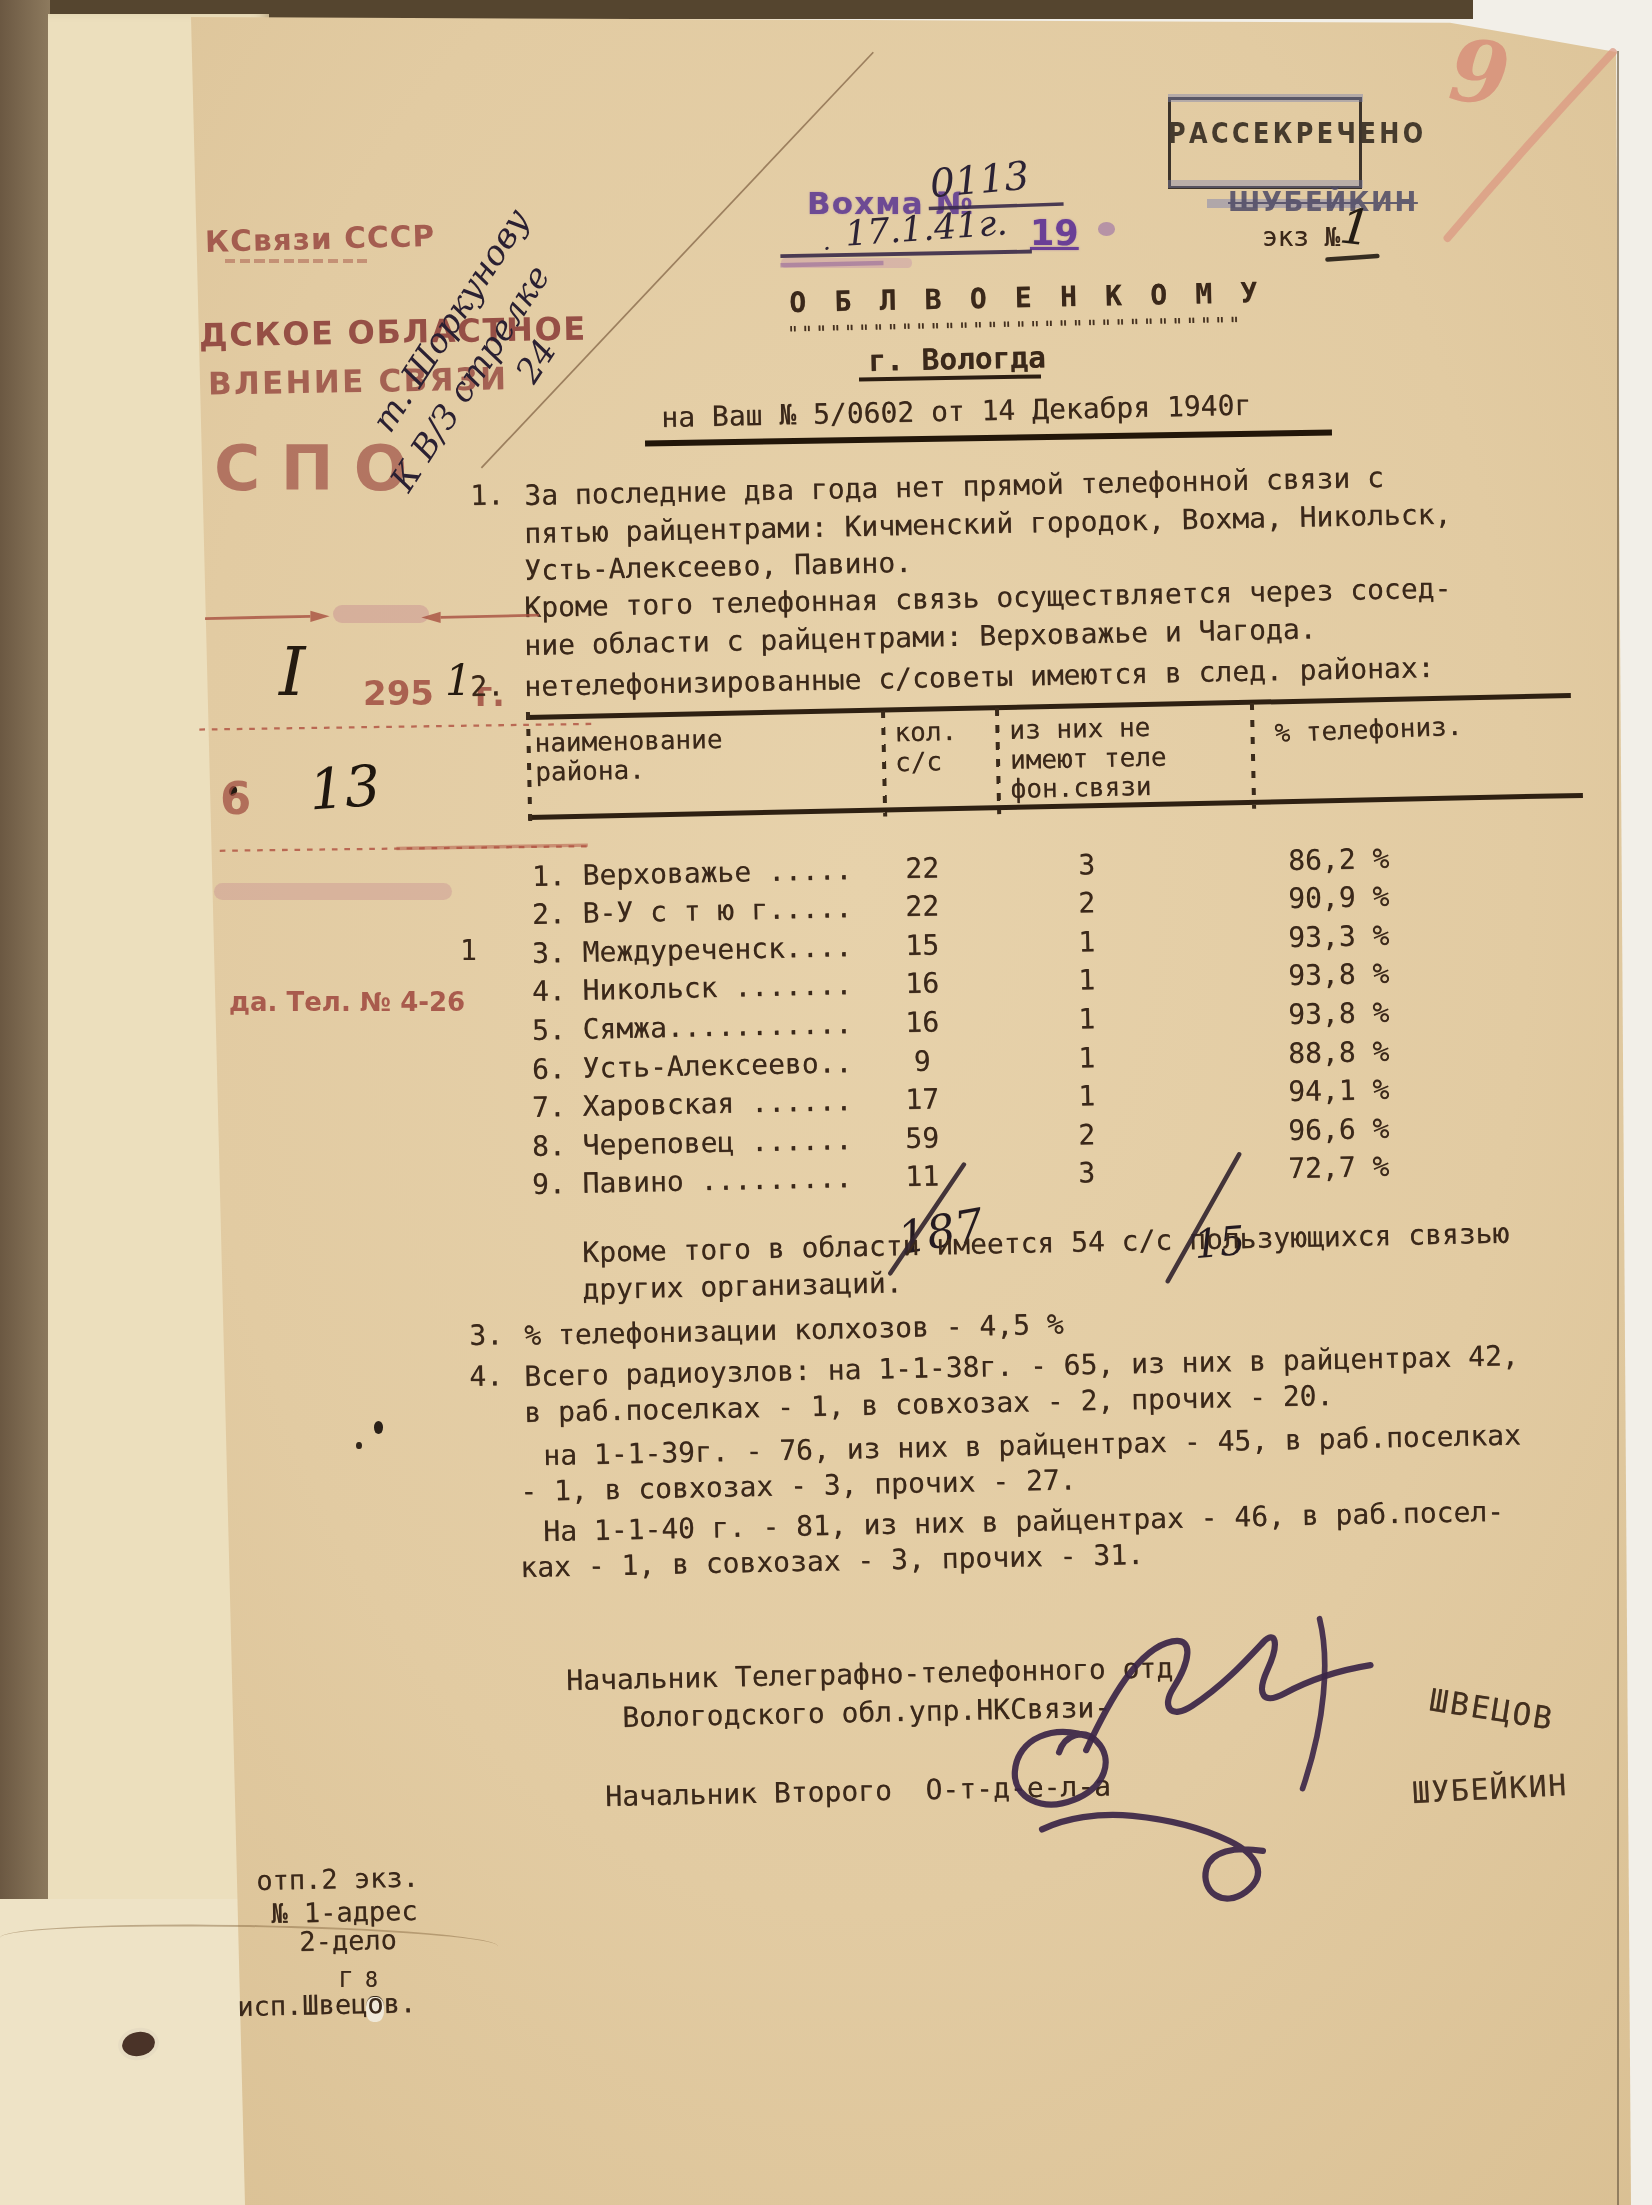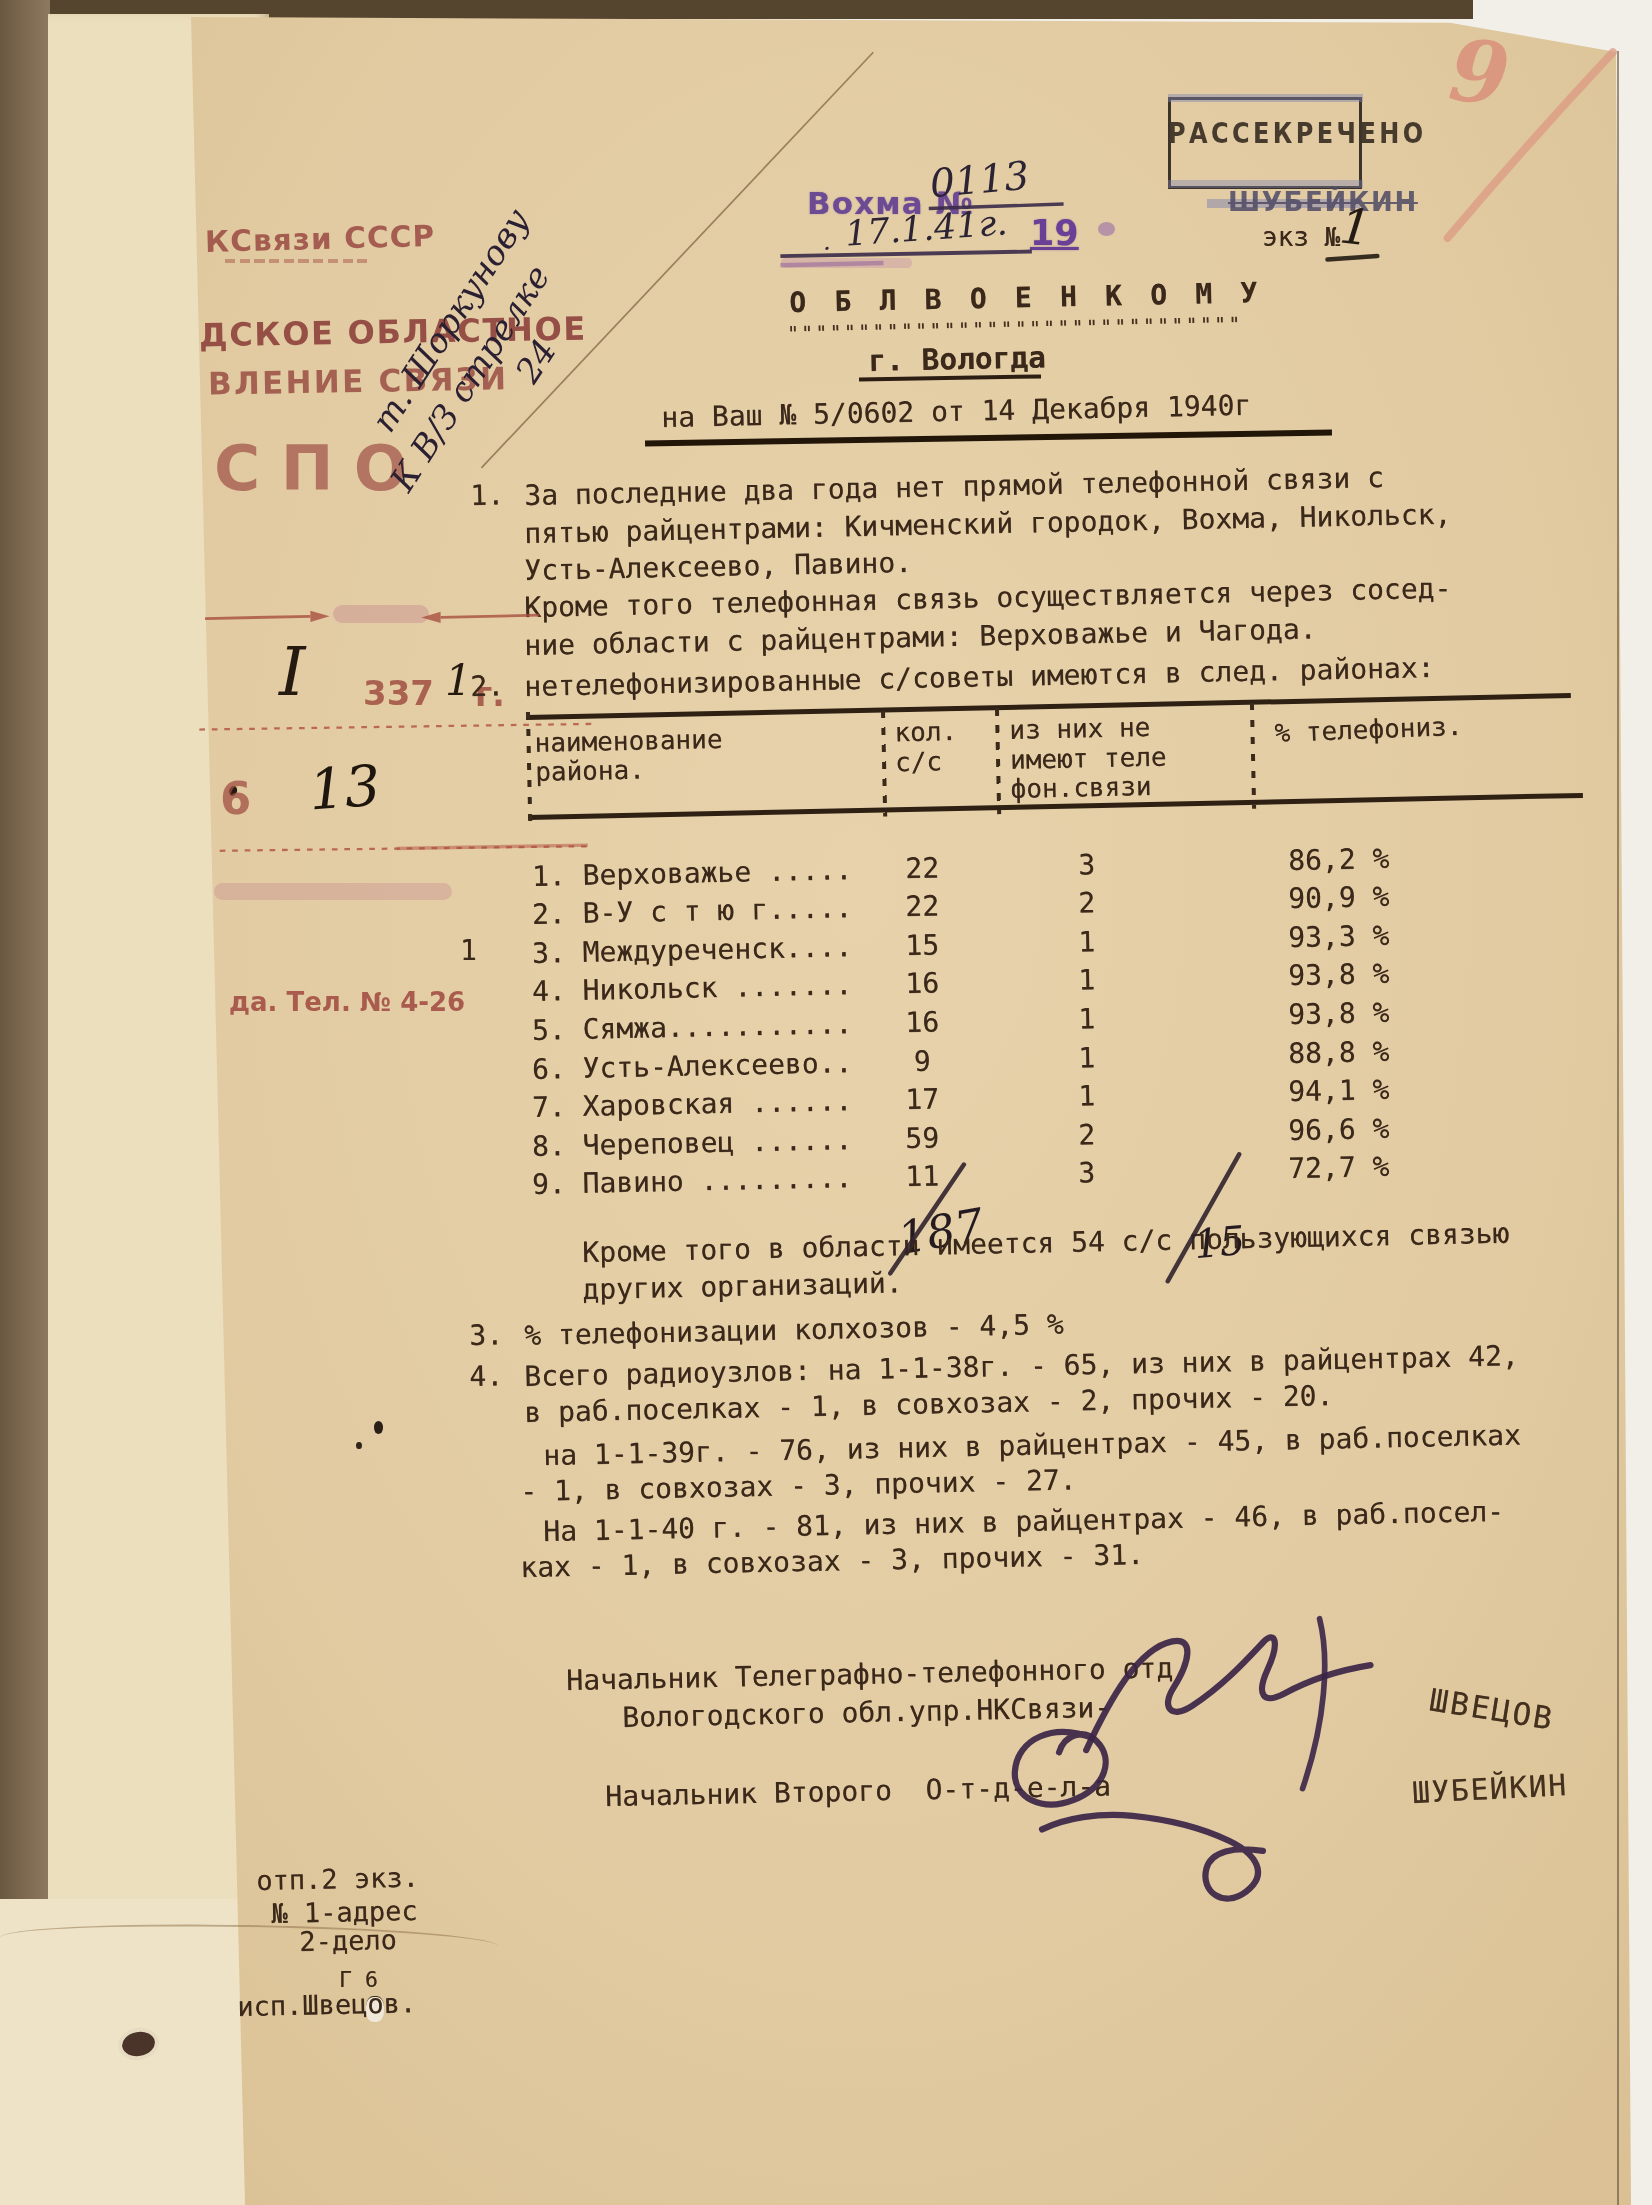--- a/index.html
+++ b/index.html
@@ -50,21 +50,21 @@
   <div class="hole" style="left:122px;top:2032px;width:33px;height:24px;background:#4a3328;box-shadow:0 0 0 4px #e7dcc2;transform:rotate(-10deg);"></div>
   <div class="hole" style="left:366px;top:1996px;width:18px;height:25px;background:#efe8d8;border-top:1.7px solid #3a2a1a;border-radius:40%;"></div>
 
   <div class="stamp-red" style="left:205px;top:222px;font-size:29.5px;letter-spacing:1.1px;color:#9a4a42;opacity:.85;transform:rotate(-1.5deg);">КСвязи СССР</div>
   <div class="bar" style="left:225px;top:259px;width:147px;height:4px;background:repeating-linear-gradient(90deg,#b06a58 0 10.2px,transparent 10.2px 14.7px);opacity:.6;"></div>
   <div class="stamp-red" style="left:199px;top:313px;font-size:32px;letter-spacing:1.7px;color:#8e423c;opacity:.9;transform:rotate(-1deg);">ДСКОЕ ОБЛАСТНОЕ</div>
   <div class="stamp-red" style="left:208px;top:363px;font-size:31px;letter-spacing:2.3px;color:#9a4f45;opacity:.85;transform:rotate(-1deg);">ВЛЕНИЕ СВЯЗИ</div>
   <div class="stamp-red" style="left:214px;top:432px;font-size:63px;letter-spacing:20.4px;color:#a3584c;opacity:.75;">СПО</div>
   <div class="bar" style="left:333px;top:605px;width:96px;height:18px;background:#c2848f;opacity:.4;border-radius:9px;"></div>
   <div class="hw" style="left:279px;top:633px;font-size:67px;color:#241a10;">І</div>
-  <div class="stamp-red" style="left:363px;top:673px;font-size:34px;color:#a14f42;opacity:.85;">337</div>
+  <div class="stamp-red" style="left:363px;top:673px;font-size:34px;color:#a14f42;opacity:.85;">295</div>
   <div class="hw" style="left:445px;top:656px;font-size:42px;color:#241a10;">1</div>
   <div class="stamp-red" style="left:475px;top:675px;font-size:33px;color:#a14f42;opacity:.85;">г.</div>
   <div class="stamp-red" style="left:220px;top:772px;font-size:45px;color:#a14f42;opacity:.75;">6</div>
   <div class="hw" style="left:309px;top:755px;font-size:56px;color:#1e160e;transform:rotate(-4deg);">13</div>
   <div class="bar" style="left:214px;top:883px;width:238px;height:17px;background:#c2848f;opacity:.35;border-radius:8.5px;"></div>
   <div class="stamp-red" style="left:229px;top:987px;font-size:26px;color:#a34f44;opacity:.9;text-align:right;">да. Тел. № 4-26</div>
   <div class="t" style="left:460px;top:934px;font-size:28px;">1</div>
 
   <div class="stamp-purple" style="left:807px;top:185px;font-size:31px;letter-spacing:1.1px;">Вохма №</div>
   <div class="hw" style="left:930px;top:157px;font-size:39px;color:#2c2335;transform:rotate(-5deg);">0113</div>
@@ -202,21 +202,21 @@
   <div class="t sk" style="left:566px;top:1664px;font-size:28px;">Начальник Телеграфно-телефонного отд</div>
   <div class="t sk" style="left:622px;top:1701px;font-size:28px;">Вологодского обл.упр.НКСвязи-</div>
   <div class="t" style="left:1429px;top:1691px;font-size:31px;letter-spacing:2.3px;color:#43301f;transform:rotate(9deg);">ШВЕЦОВ</div>
 
   <div class="t sk" style="left:605px;top:1780px;font-size:28px;">Начальник Второго  О-т-д-е-л-а</div>
   <div class="t" style="left:1412px;top:1772px;font-size:29.5px;letter-spacing:1.7px;color:#43301f;transform:rotate(-3deg);">ШУБЕЙКИН</div>
 
   <div class="t sk" style="left:256px;top:1865px;font-size:27px;">отп.2 экз.</div>
   <div class="t sk" style="left:271px;top:1898px;font-size:27px;">№ 1-адрес</div>
   <div class="t sk" style="left:299px;top:1926px;font-size:27px;">2-дело</div>
-  <div class="t" style="left:339px;top:1967px;font-size:21.5px;">Г 6</div>
+  <div class="t" style="left:339px;top:1967px;font-size:21.5px;">Г 8</div>
   <div class="t sk" style="left:237px;top:1991px;font-size:27px;">исп.Швецов.</div>
 
   <svg class="overlay" width="1652" height="2205" viewBox="0 0 2917 3893">
 
     <path d="M1542,92 L850,826" stroke="#8a6b4c" stroke-width="3" fill="none" opacity="0.8"></path>
 
     <path d="M2848,92 Q2700,250 2556,420" stroke="#dc9680" stroke-width="14" fill="none" opacity="0.7" stroke-linecap="round"></path>
 
     <path d="M1640,368 L1878,360" stroke="#3a2b4a" stroke-width="6" opacity="0.9"></path>
     <path d="M1378,452 L1822,444" stroke="#3a2b4a" stroke-width="7" opacity="0.9"></path>

